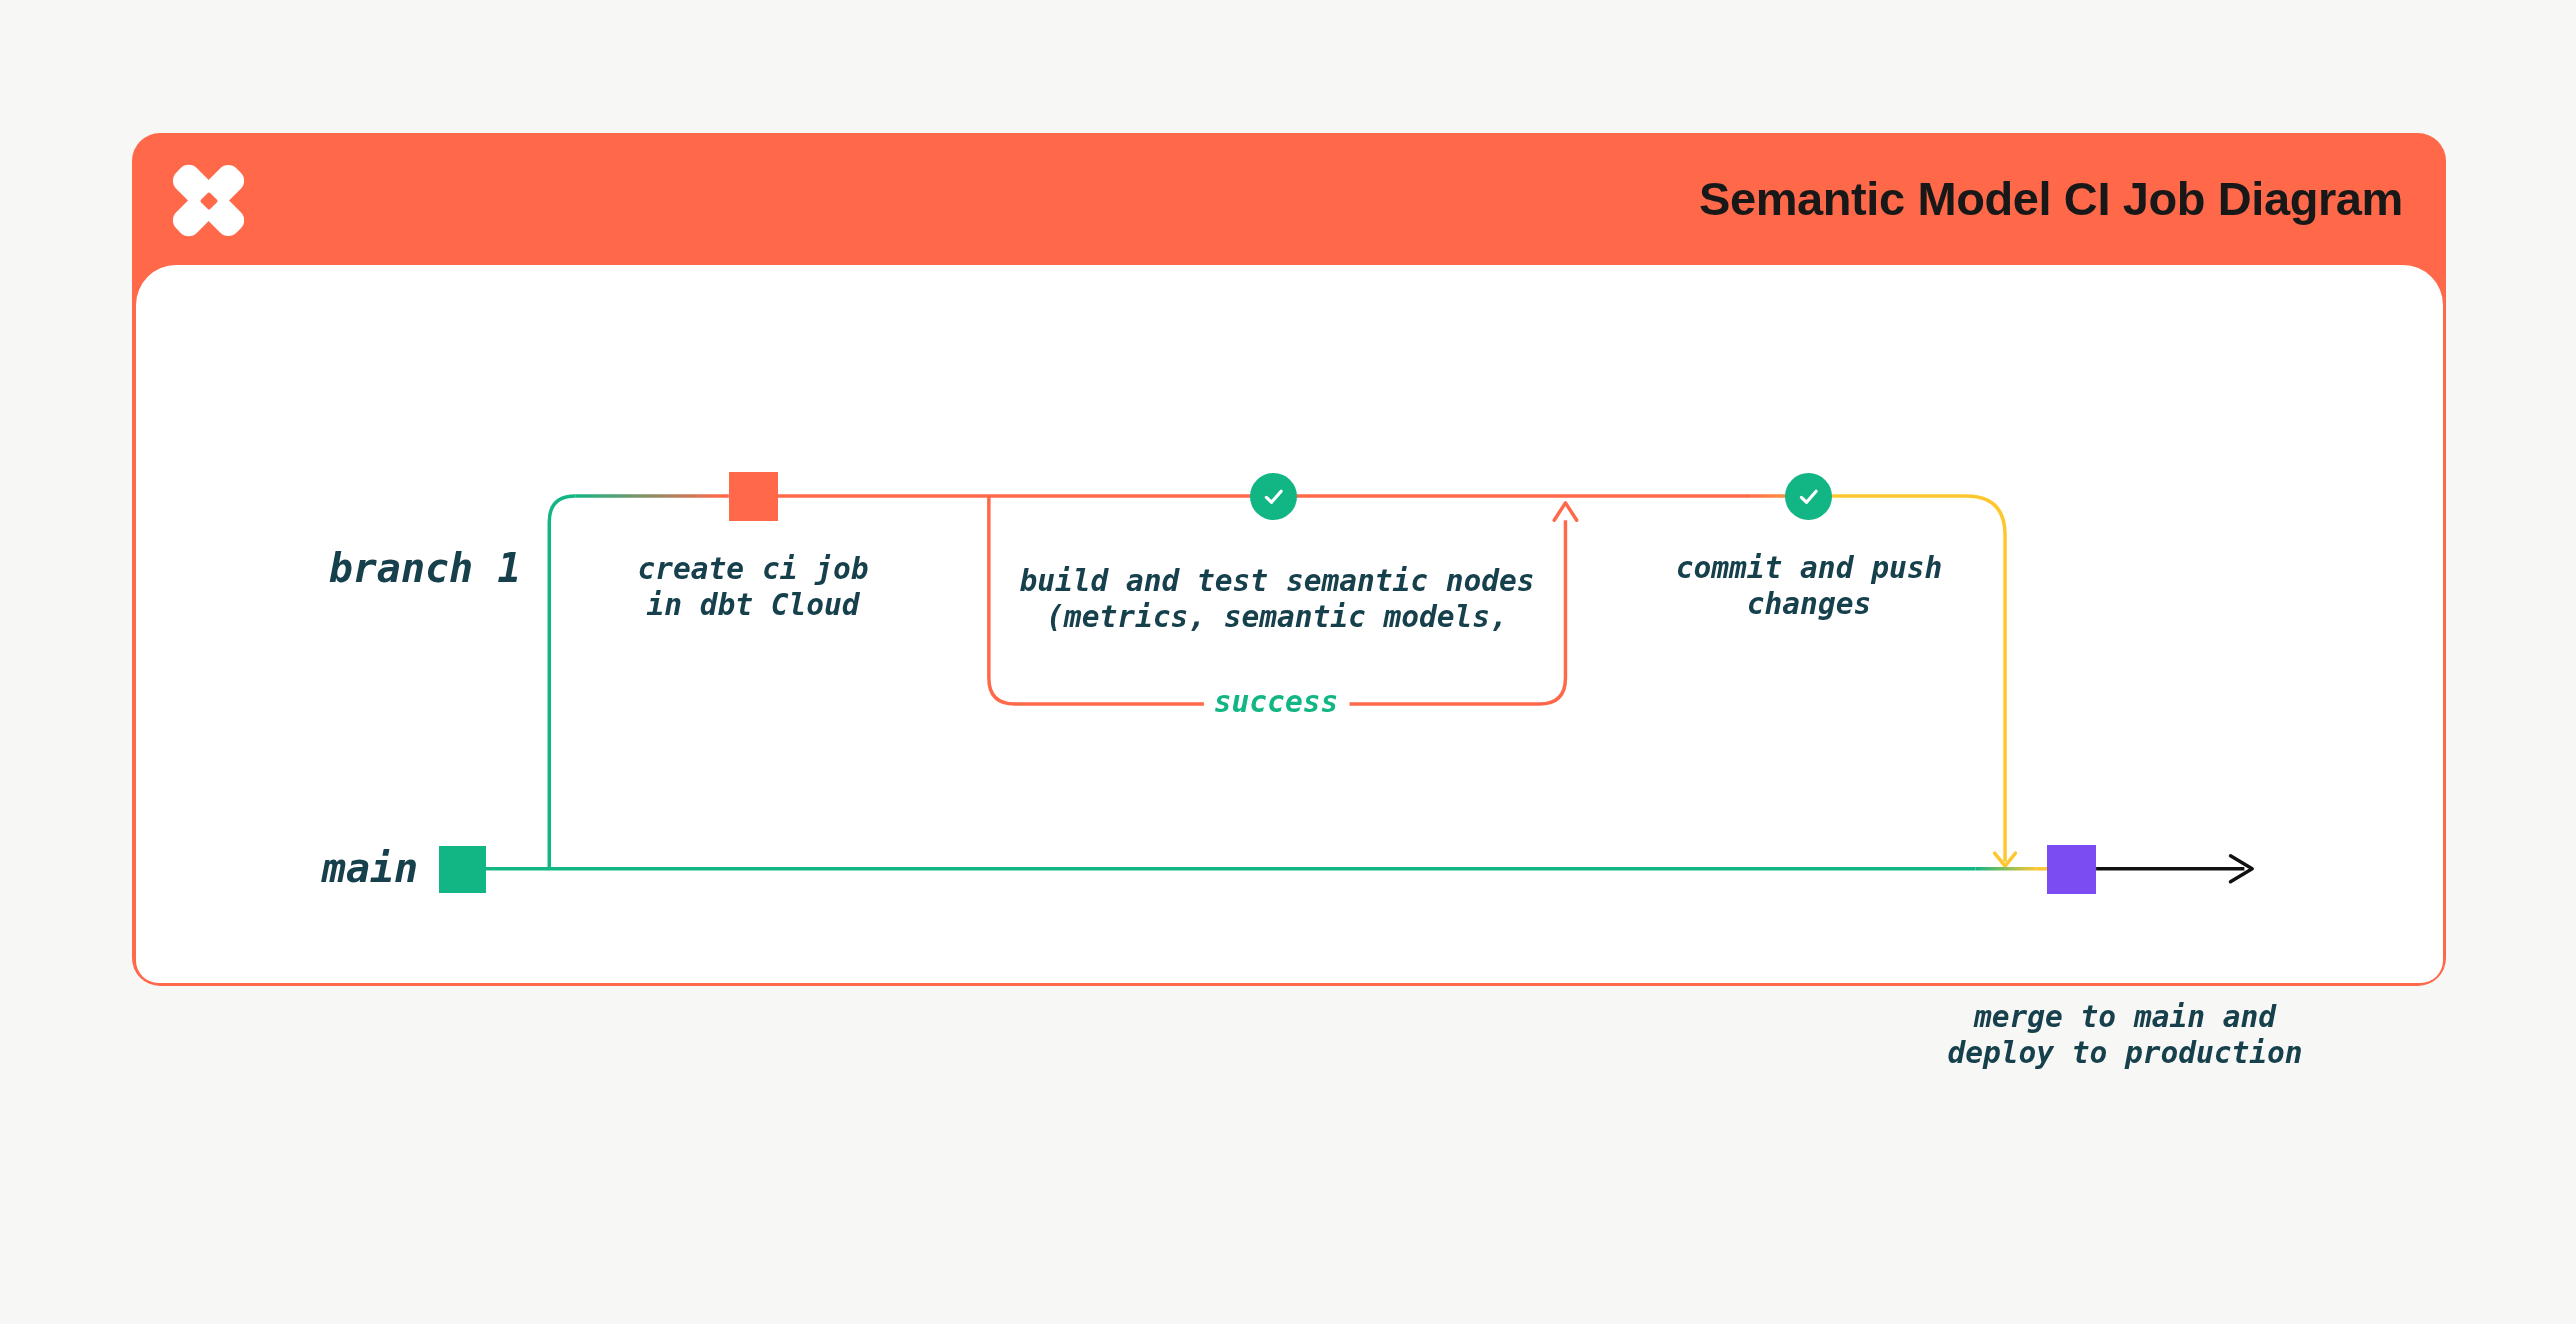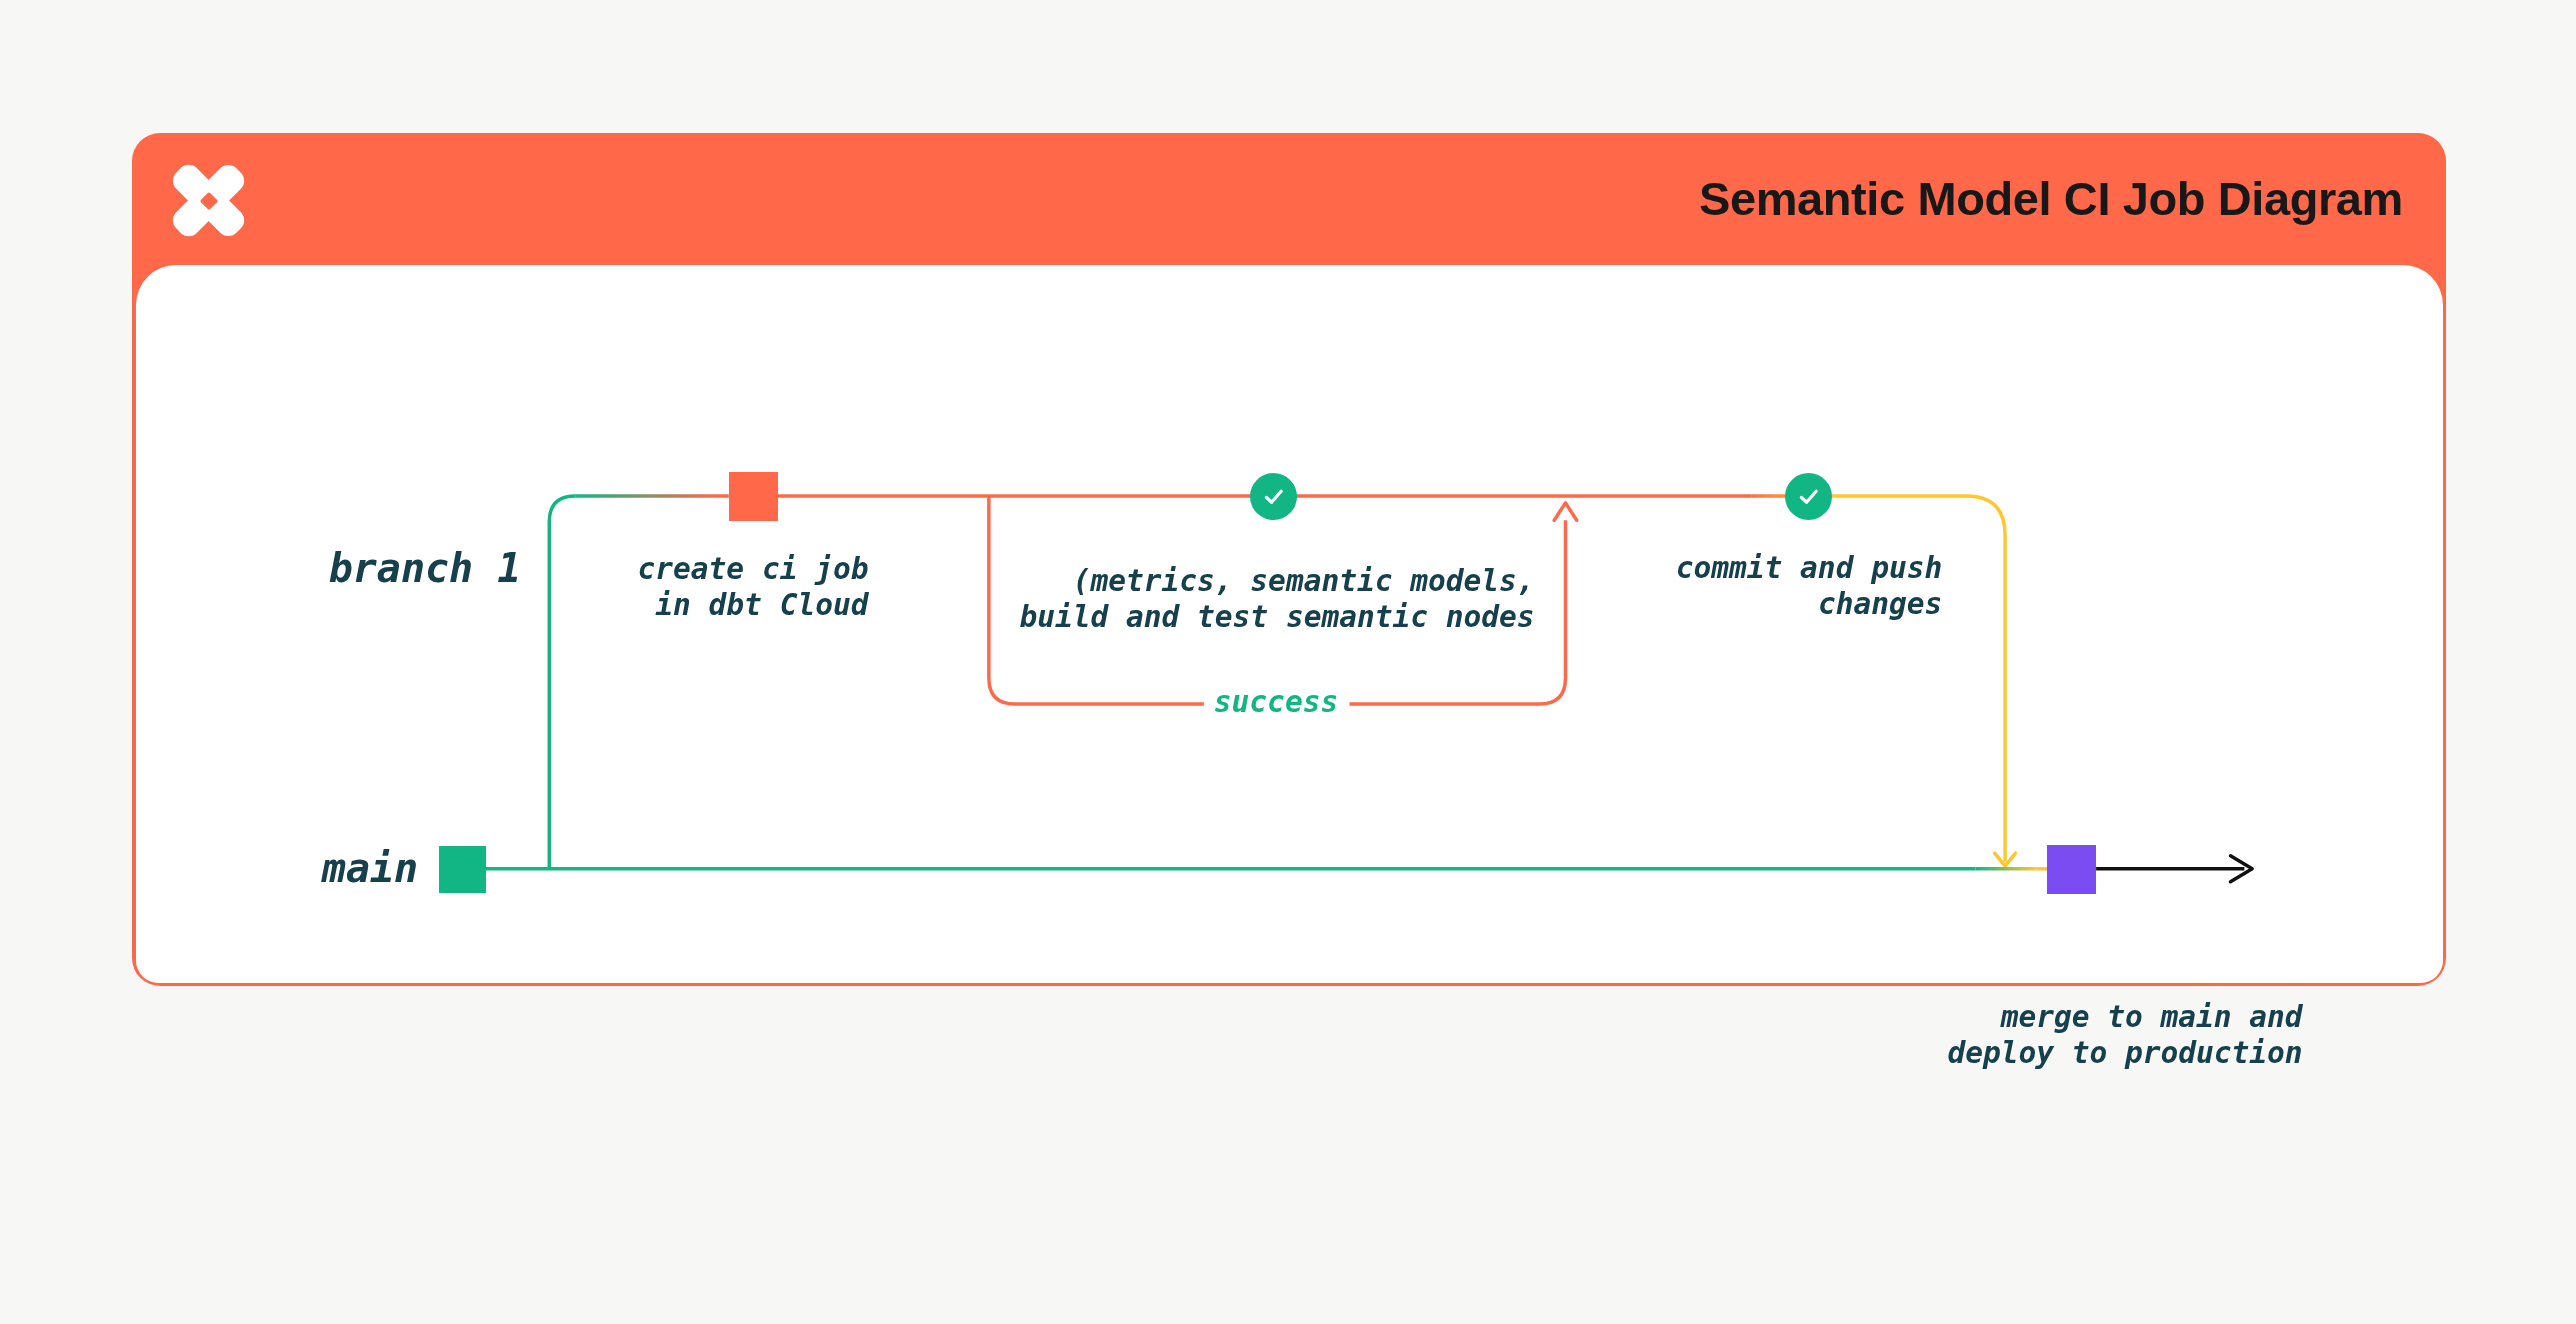--- a/index.html
+++ b/index.html
@@ -27,21 +27,21 @@
         transform:translate(-50%,-50%) rotate(45deg);border-radius:1.7px;}
 
   .header-title{position:absolute;top:65px;right:43px;transform:translateY(-50%);
         font-weight:bold;font-size:47px;letter-spacing:-0.4px;color:var(--title-ink);white-space:nowrap;}
 
   
   .wires{position:absolute;left:0;top:0;width:2576px;height:1324px;pointer-events:none;}
 
   .mono{font-family:"DejaVu Sans Mono",monospace;font-weight:bold;color:var(--ink);font-style:italic;}
   .caption{position:absolute;transform:translate(-50%,-50%);font-size:29.5px;line-height:36px;
-        text-align:right;white-space:nowrap;}
+        text-align:center;white-space:nowrap;}
   .lane-label{position:absolute;transform:translate(-50%,-50%);font-size:40px;line-height:1;white-space:nowrap;}
   .success-label{position:absolute;transform:translate(-50%,-50%);font-size:29.5px;line-height:1;
         color:var(--green);white-space:nowrap;}
 
   .commit-square{position:absolute;}
   .sq-orange{left:729px;top:472px;width:49px;height:49px;background:var(--orange);}
   .sq-green{left:439px;top:846px;width:47px;height:47px;background:var(--green);}
   .sq-purple{left:2047px;top:845px;width:49px;height:49px;background:var(--purple);}
 
   .check-node{position:absolute;width:47px;height:47px;border-radius:50%;background:var(--green);
@@ -116,22 +116,22 @@
       <path d="M6 12.5 L10.2 16.5 L18 7.5" fill="none" stroke="#ffffff" stroke-width="2.6" stroke-linecap="round" stroke-linejoin="round"></path>
     </svg>
   </div>
 
   <div class="caption mono" style="left:753px;top:587px;">
     <div>create ci job</div>
     <div>in dbt Cloud</div>
   </div>
 
   <div class="caption mono" style="left:1277px;top:599px;">
+    <div>build and test semantic nodes</div>
     <div>(metrics, semantic models,</div>
-    <div>build and test semantic nodes</div>
   </div>
 
   <div class="success-label mono" style="left:1276px;top:703px;text-align:right;">success</div>
 
   <div class="caption mono" style="left:1809px;top:586px;">
     <div>commit and push</div>
     <div>changes</div>
   </div>
 
   <div class="caption mono" style="left:2125px;top:1007px;margin-top:28px;">

